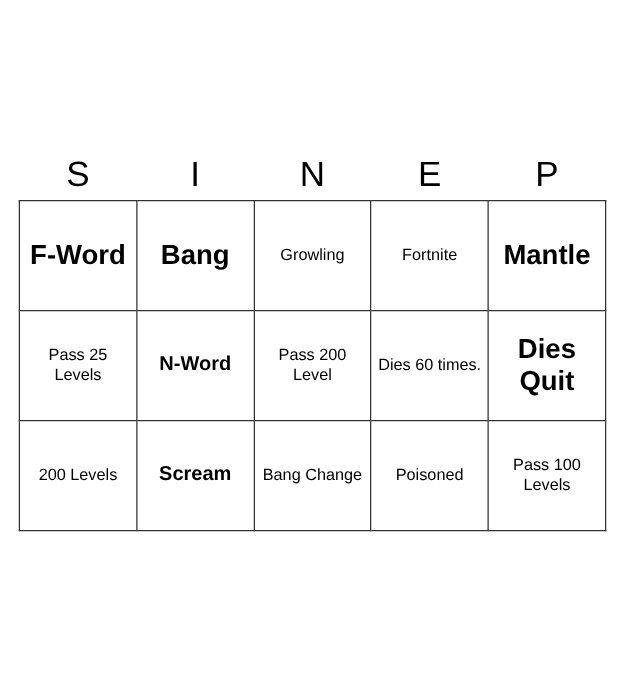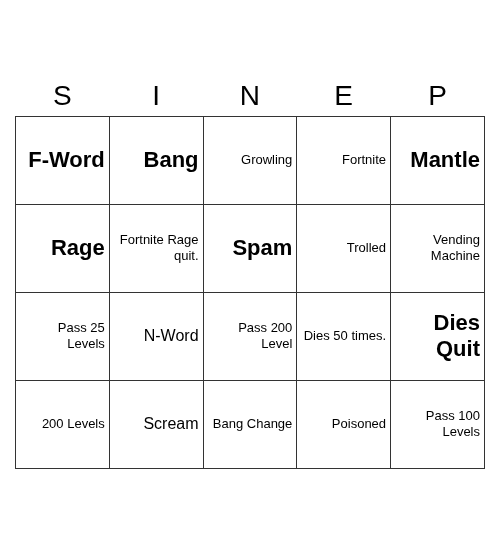--- a/index.html
+++ b/index.html
@@ -29,34 +29,34 @@
       font-weight: normal;
       text-align: center;
       padding: 4px 0;
       width: 94px;
     }
 
     .bingo-card td {
       border: 1.5px solid #333;
       width: 94px;
       height: 88px;
-      text-align: right;
+      text-align: center;
       vertical-align: middle;
       padding: 4px;
       line-height: 1.2;
     }
 
     .cell-large {
       font-size: 22px;
       font-weight: bold;
     }
 
     .cell-medium {
       font-size: 16px;
-      font-weight: normal;
+      font-weight: bold;
     }
 
     .cell-small {
       font-size: 13px;
     }
   </style>
 </head>
 <body>
 
 <table class="bingo-card">
@@ -71,31 +71,24 @@
   </thead>
   <tbody>
   <tr>
         <td class="cell-large">F-Word</td>
         <td class="cell-large">Bang</td>
         <td class="cell-small">Growling</td>
         <td class="cell-small">Fortnite</td>
         <td class="cell-large">Mantle</td>
       </tr>
       <tr>
-        <td class="cell-large">Rage</td>
-        <td class="cell-small">Fortnite Rage quit.</td>
-        <td class="cell-large">Spam</td>
-        <td class="cell-small">Trolled</td>
-        <td class="cell-small">Vending Machine</td>
-      </tr>
-      <tr>
         <td class="cell-small">Pass 25 Levels</td>
         <td class="cell-medium">N-Word</td>
         <td class="cell-small">Pass 200 Level</td>
-        <td class="cell-small">Dies 50 times.</td>
+        <td class="cell-small">Dies 60 times.</td>
         <td class="cell-large">Dies Quit</td>
       </tr>
       <tr>
         <td class="cell-small">200 Levels</td>
         <td class="cell-medium">Scream</td>
         <td class="cell-small">Bang Change</td>
         <td class="cell-small">Poisoned</td>
         <td class="cell-small">Pass 100 Levels</td>
       </tr>
     </tbody>

